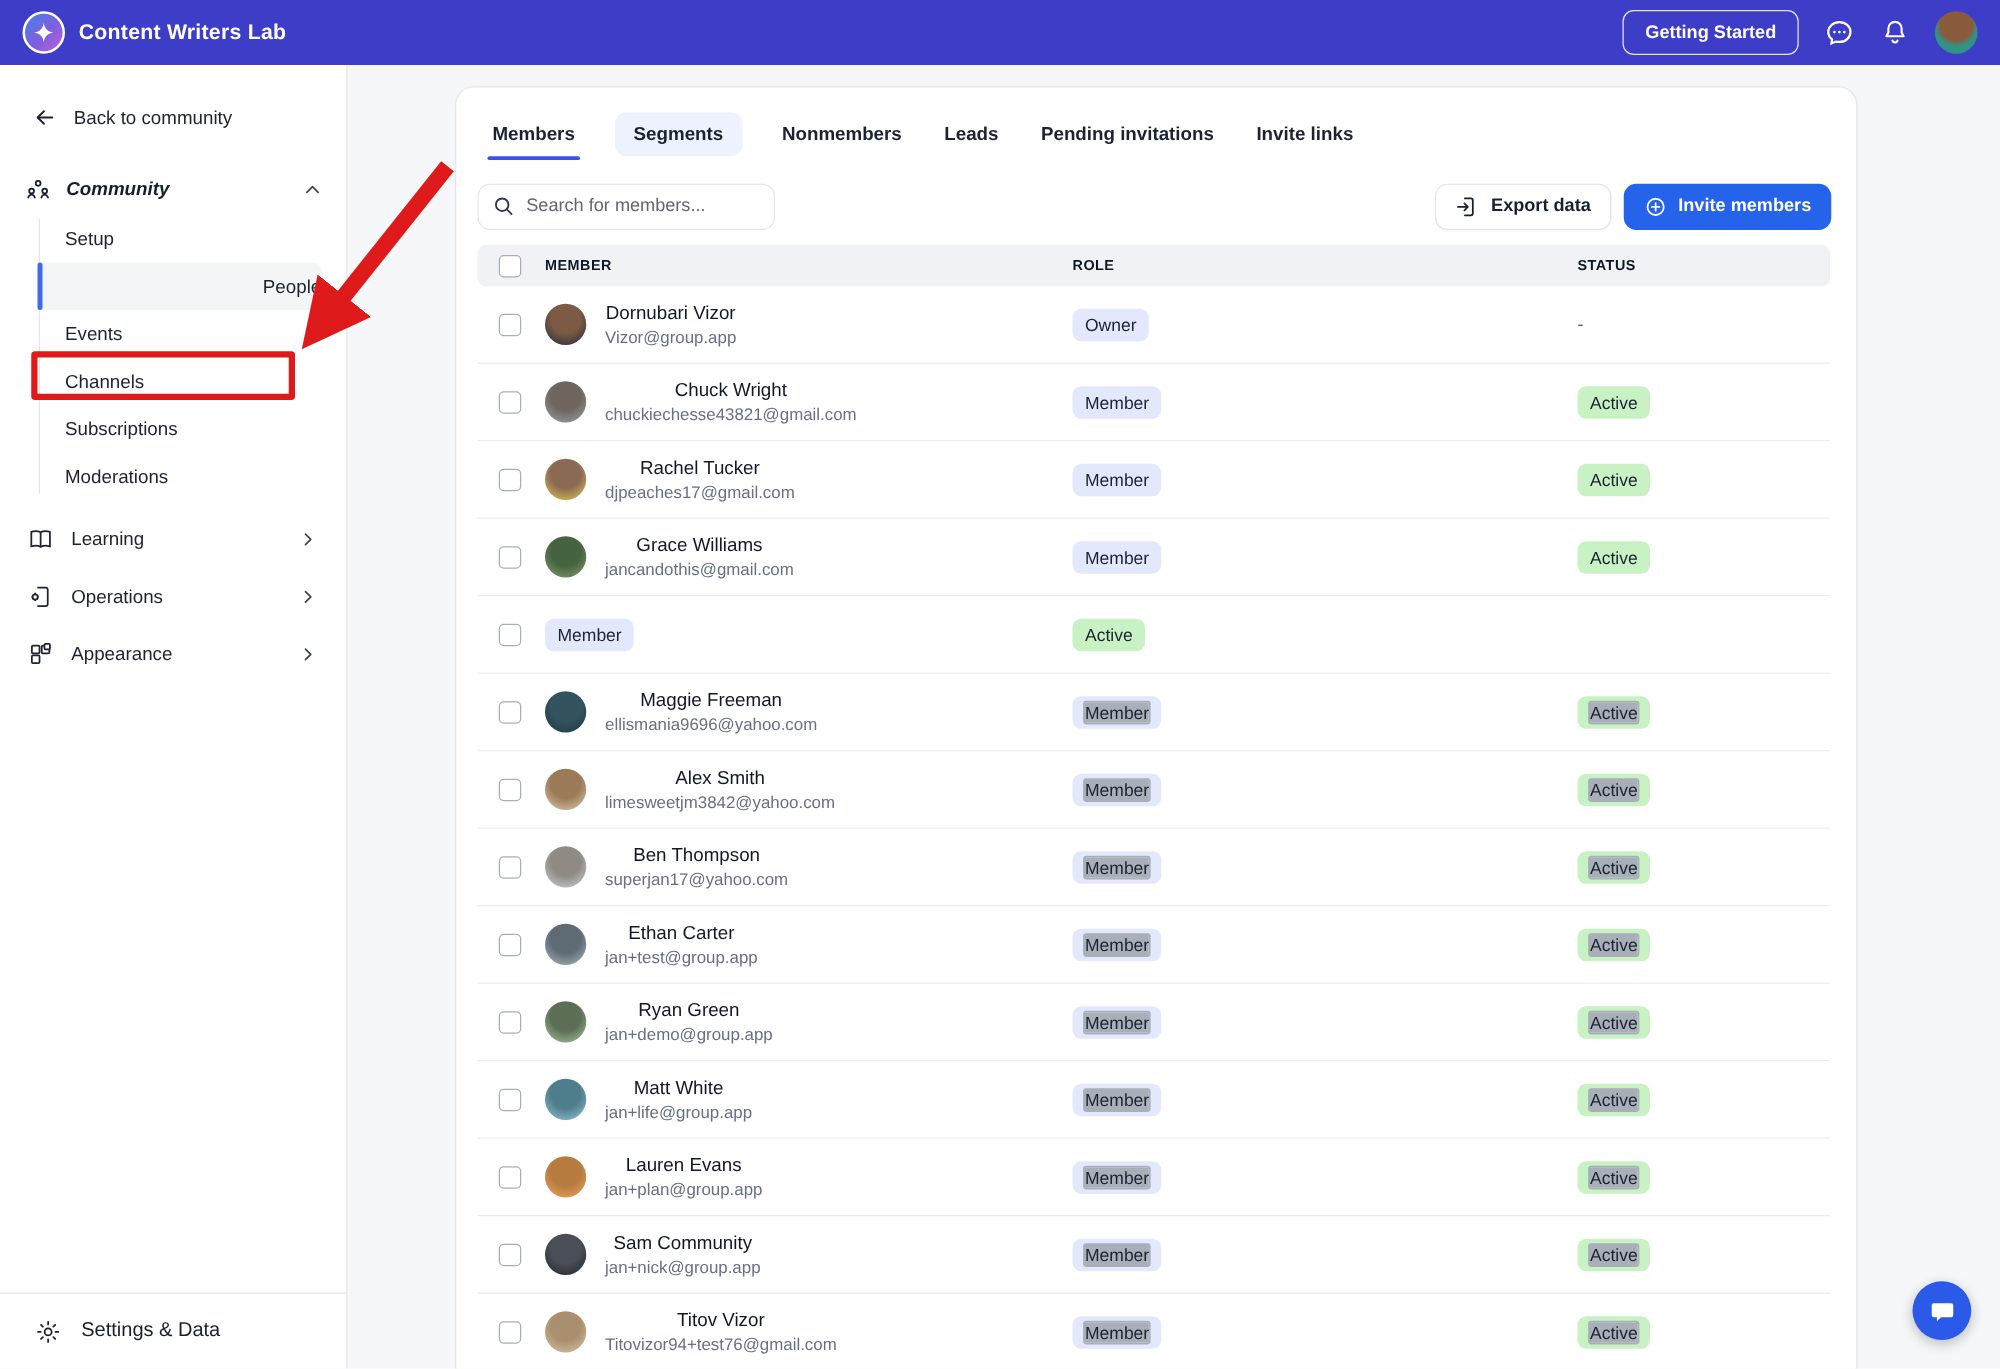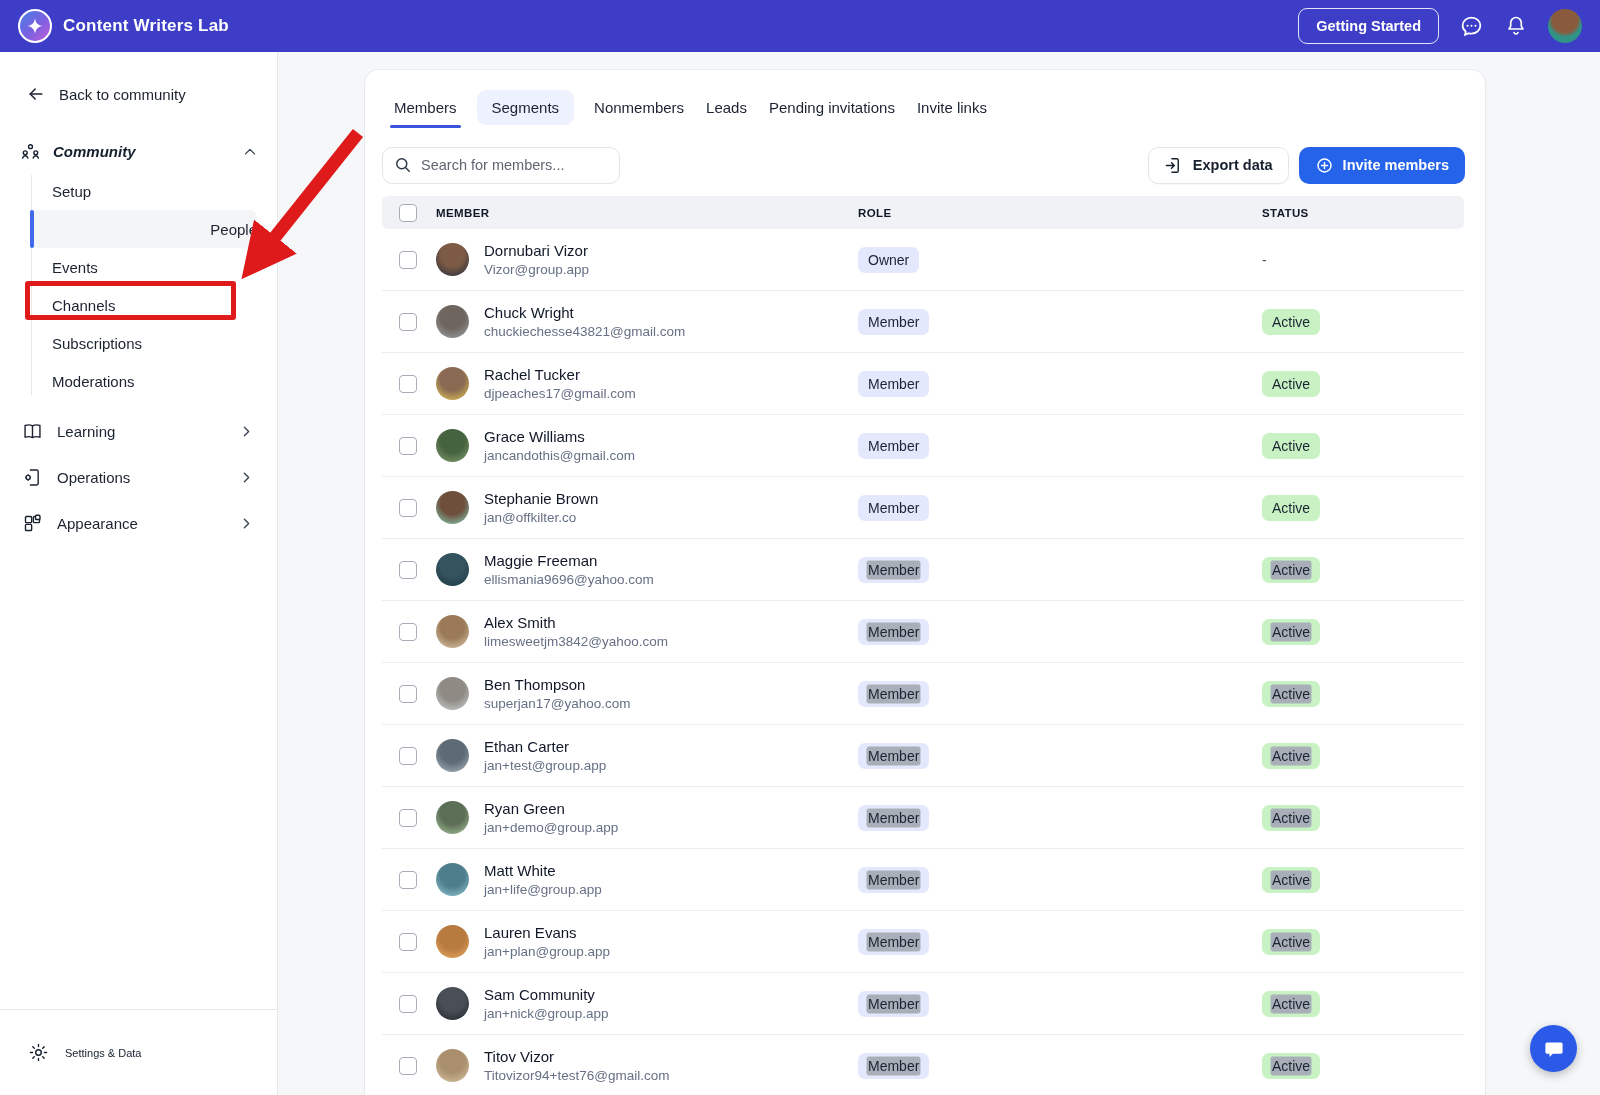--- a/index.html
+++ b/index.html
@@ -34,28 +34,28 @@
   .subnav-item { position:relative; height:38px; display:flex; align-items:center;
                  padding-left:52px; font-size:15px; color:#1c2330; cursor:pointer; }
   .subnav-item.active { background:#F4F5F6; border-radius:8px; margin-left:30px; margin-right:20px;
                         padding-left:22px;justify-content:flex-end; }
   .subnav-item.active::before { content:''; position:absolute; left:0; top:0; bottom:0; width:4px;
                                 border-radius:4px; background:#3F6BEA; }
   .section-item { display:flex; align-items:center; height:46px; padding:0 22px 0 22px; gap:14px;
                   font-size:15px; color:#1c2330; cursor:pointer; }
   .section-item .chev { margin-left:auto; display:flex; }
   .sections { margin-top:8px; }
-  .sidebar-footer { position:absolute; bottom:0; left:0; right:0; height:86px;
+  .sidebar-footer { position:absolute; bottom:0; left:0; right:0; height:61px;
                     border-top:1px solid #E7E8EB; display:flex; align-items:center;
-                    padding-left:28px; gap:16px; font-size:11px; color:#15202e; cursor:pointer; }
+                    padding-left:28px; gap:16px; font-size:16px; color:#15202e; cursor:pointer; }
 
   
   .card { position:absolute; left:365px; top:70px; width:1120px; height:1120px; background:#fff;
           border-radius:14px; box-shadow:0 1px 3px rgba(16,24,40,.07), 0 0 0 1px rgba(16,24,40,.04); }
-  .tabs { position:absolute; top:20px; left:27px; display:flex; align-items:center; gap:18px; }
+  .tabs { position:absolute; top:20px; left:27px; display:flex; align-items:center; gap:30px;font-weight:bold; }
   .tab { font-size:15px; color:#1b2333; padding:9px 2px; position:relative; cursor:pointer; white-space:nowrap; }
   .tab.active::after { content:''; position:absolute; left:-2px; right:-2px; bottom:-3px; height:3.5px;
                        border-radius:3px; background:#3A55DB; }
   .tab.highlighted { background:#EEF1FE; border-radius:9px; padding:9px 15px; }
 
   .toolbar { position:absolute; top:76px; left:17px; right:20px; height:38px; display:flex; align-items:center; }
   .search-wrap { position:relative; width:238px; }
   .search-input { width:100%; height:37px; border:1px solid #E3E5E9; border-radius:10px;
                   padding:0 12px 0 38px; font-size:14.5px; color:#be185d; outline:none;
                   font-family:inherit; background:#fff; }
@@ -70,21 +70,21 @@
                 font-family:inherit; cursor:pointer; }
 
   .table { position:absolute; top:126px; left:17px; width:1082px; }
   .thead, .trow { display:grid; grid-template-columns:54px 422px 404px 1fr; align-items:center; }
   .thead { height:33px; background:#F1F2F5; border-radius:6px; font-size:11.5px; font-weight:bold;
            letter-spacing:.4px; color:#101828; }
   .trow { height:62px; border-bottom:1px solid #ECEDEF; }
   .col-check { padding-left:17px; display:flex; align-items:center; }
   .checkbox { width:18px; height:18px; border:1.5px solid #A8AEB8; border-radius:4px; background:#fff;
               display:inline-block; cursor:pointer; }
-  .col-member { display:flex; align-items:center; gap:15px; }
+  .col-member { display:flex; align-items:center; gap:15px;text-align:center; }
   .avatar { width:33px; height:33px; border-radius:50%; flex:none; }
   .member-name { font-size:15px; color:#101828; display:block; margin-bottom:3px; font-weight:500; }
   .member-email { font-size:13.5px; color:#667085; display:block; }
   .badge { display:inline-block; padding:5px 10px; border-radius:7px; font-size:14px; color:#1b2432; }
   .badge-role { background:#E4E8FC; }
   .badge-status { background:#C9F2C4; }
   .trow.sel .badge > span { background:#A9AFB9; box-shadow:0 0 0 1.5px #A9AFB9; border-radius:1px; }
   .dash { color:#475467; font-size:14px; }
 
   
@@ -367,27 +367,20 @@
     <div class="col-status">
       <span class="badge badge-status"><span>Active</span></span>
       
     </div>
   </div>
 
   <div class="trow">
     <div class="col-check">
                 <span class="checkbox"></span>
               </div>
-    <div class="col-member">
-      <span class="avatar" style="background: radial-gradient(circle at 50% 36%, rgb(109, 79, 60) 0px, rgb(109, 79, 60) 44%, rgb(131, 205, 180) 96%);"></span>
-      <span class="member-text">
-        <span class="member-name">Stephanie Brown</span>
-        <span class="member-email">jan@offkilter.co</span>
-      </span>
-    </div>
     <div class="col-role">
       <span class="badge badge-role"><span>Member</span></span>
     </div>
     <div class="col-status">
       <span class="badge badge-status"><span>Active</span></span>
       
     </div>
   </div>
 
   <div class="trow sel">

